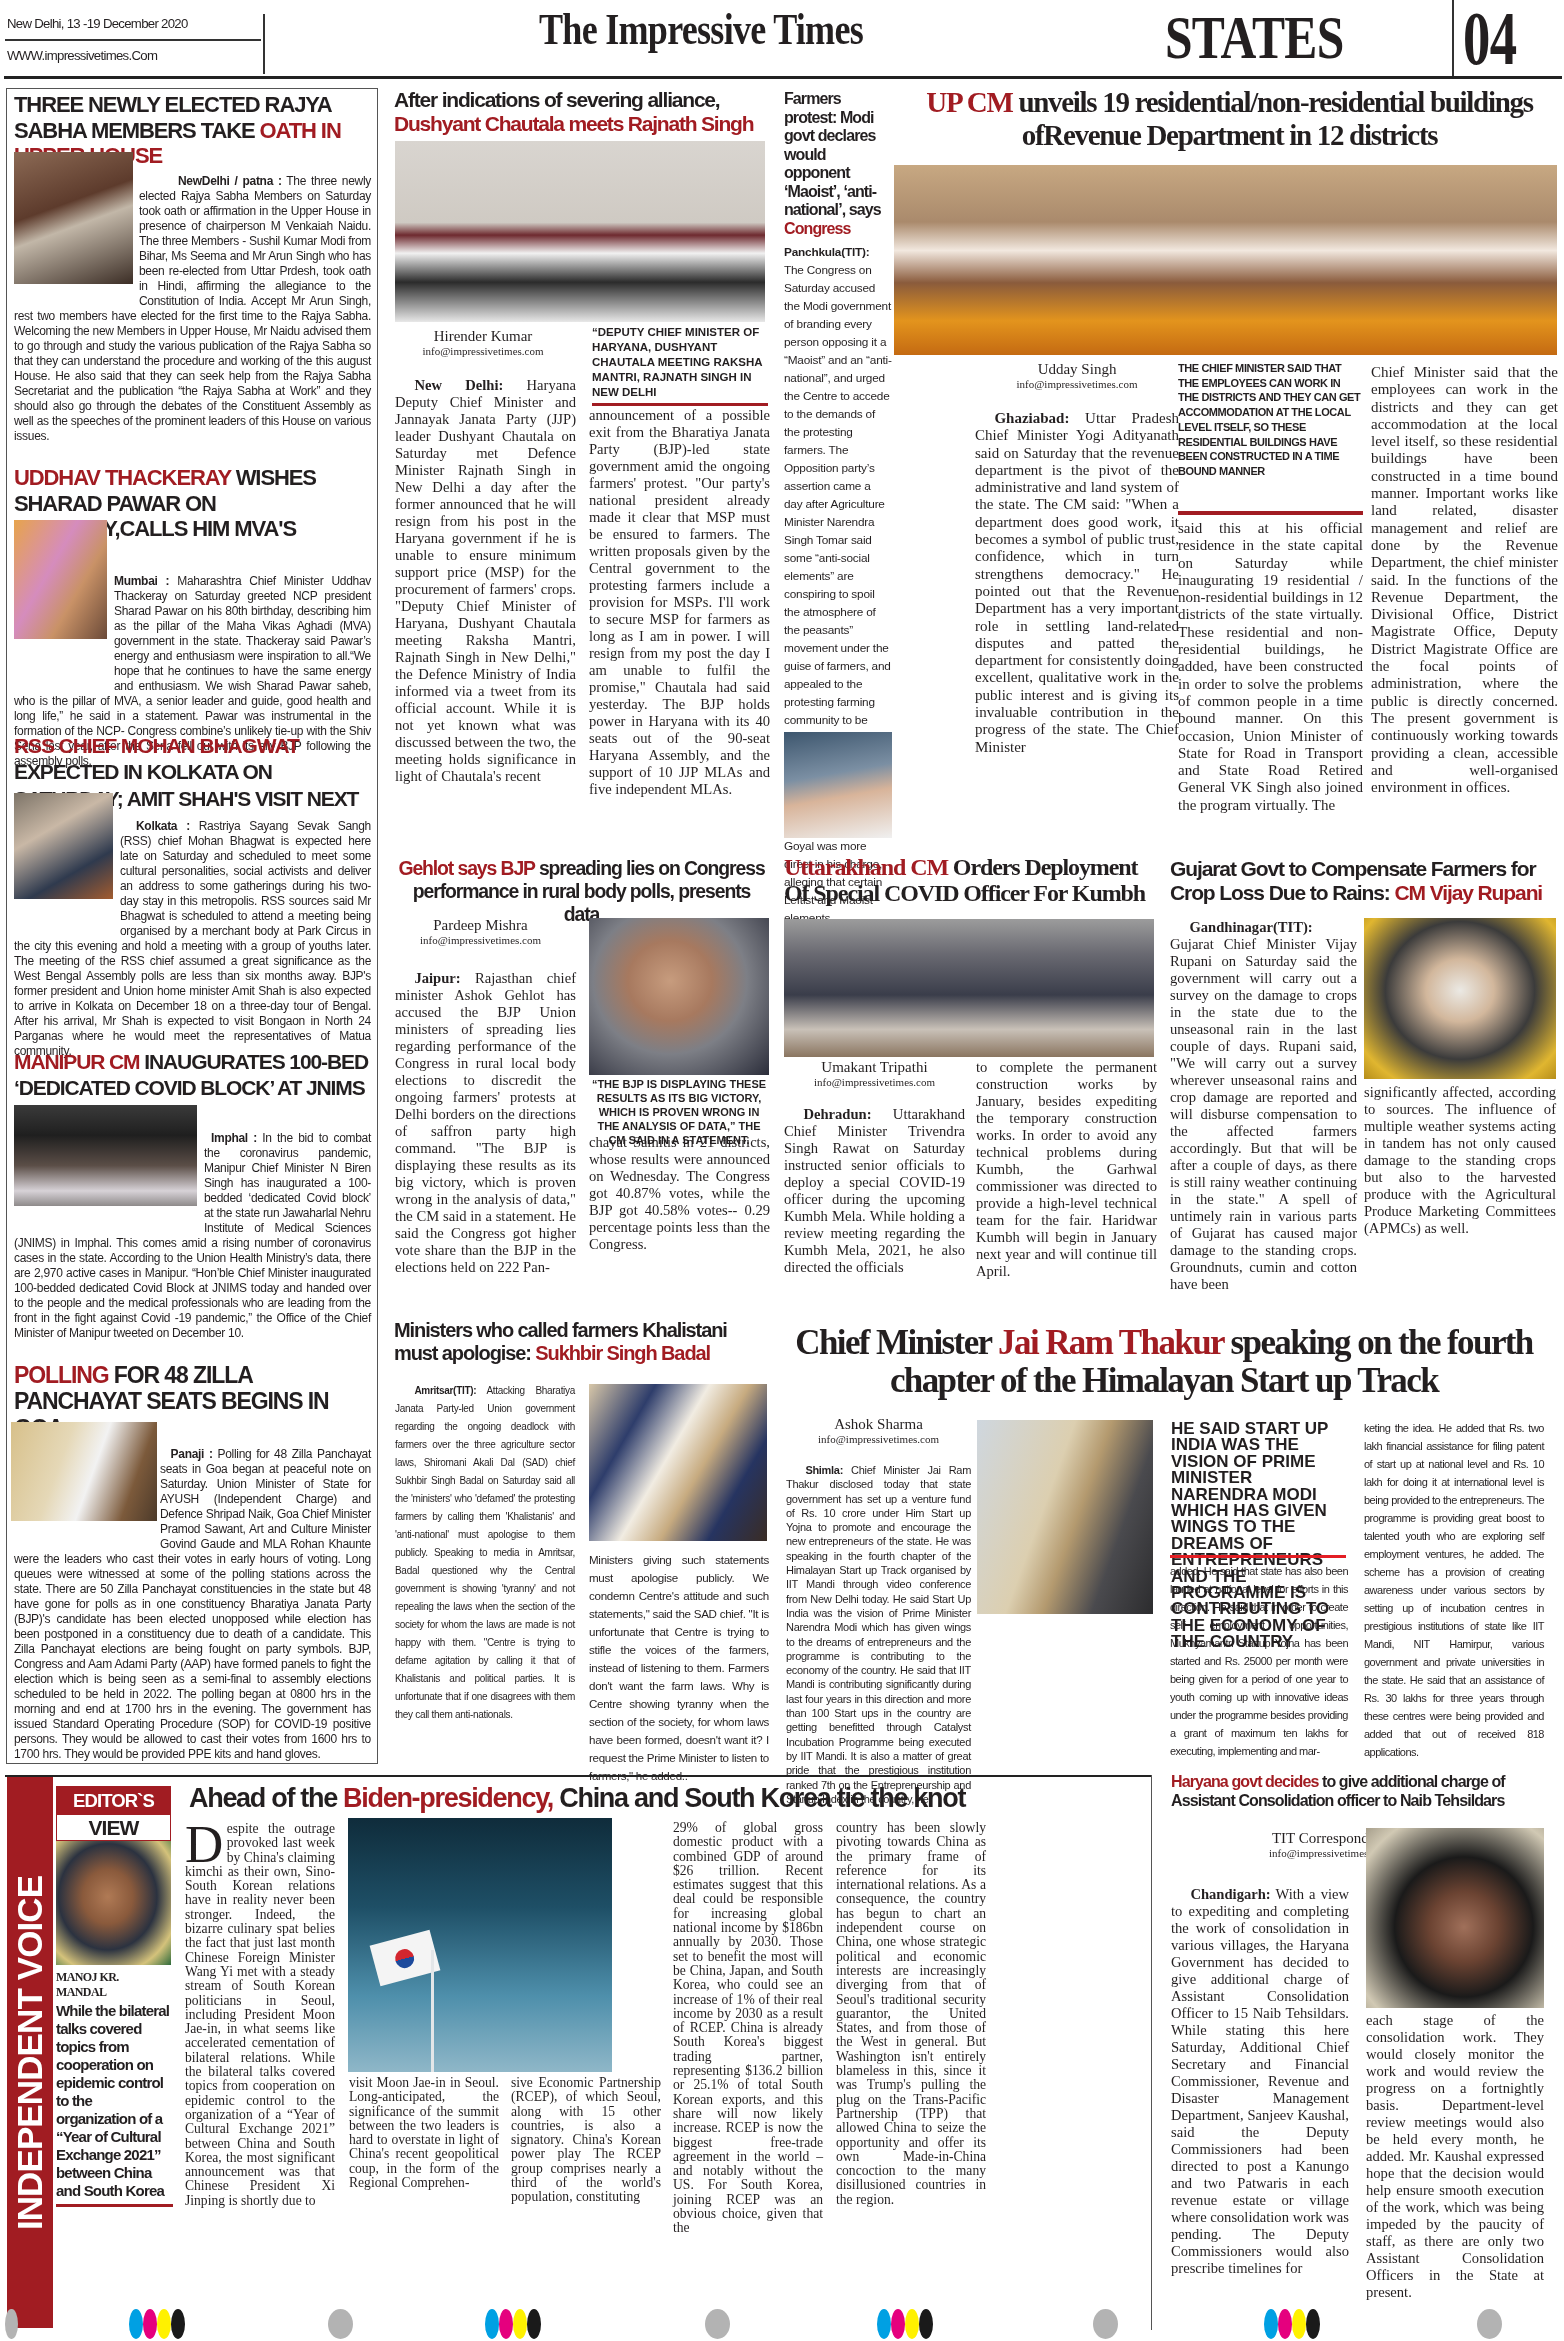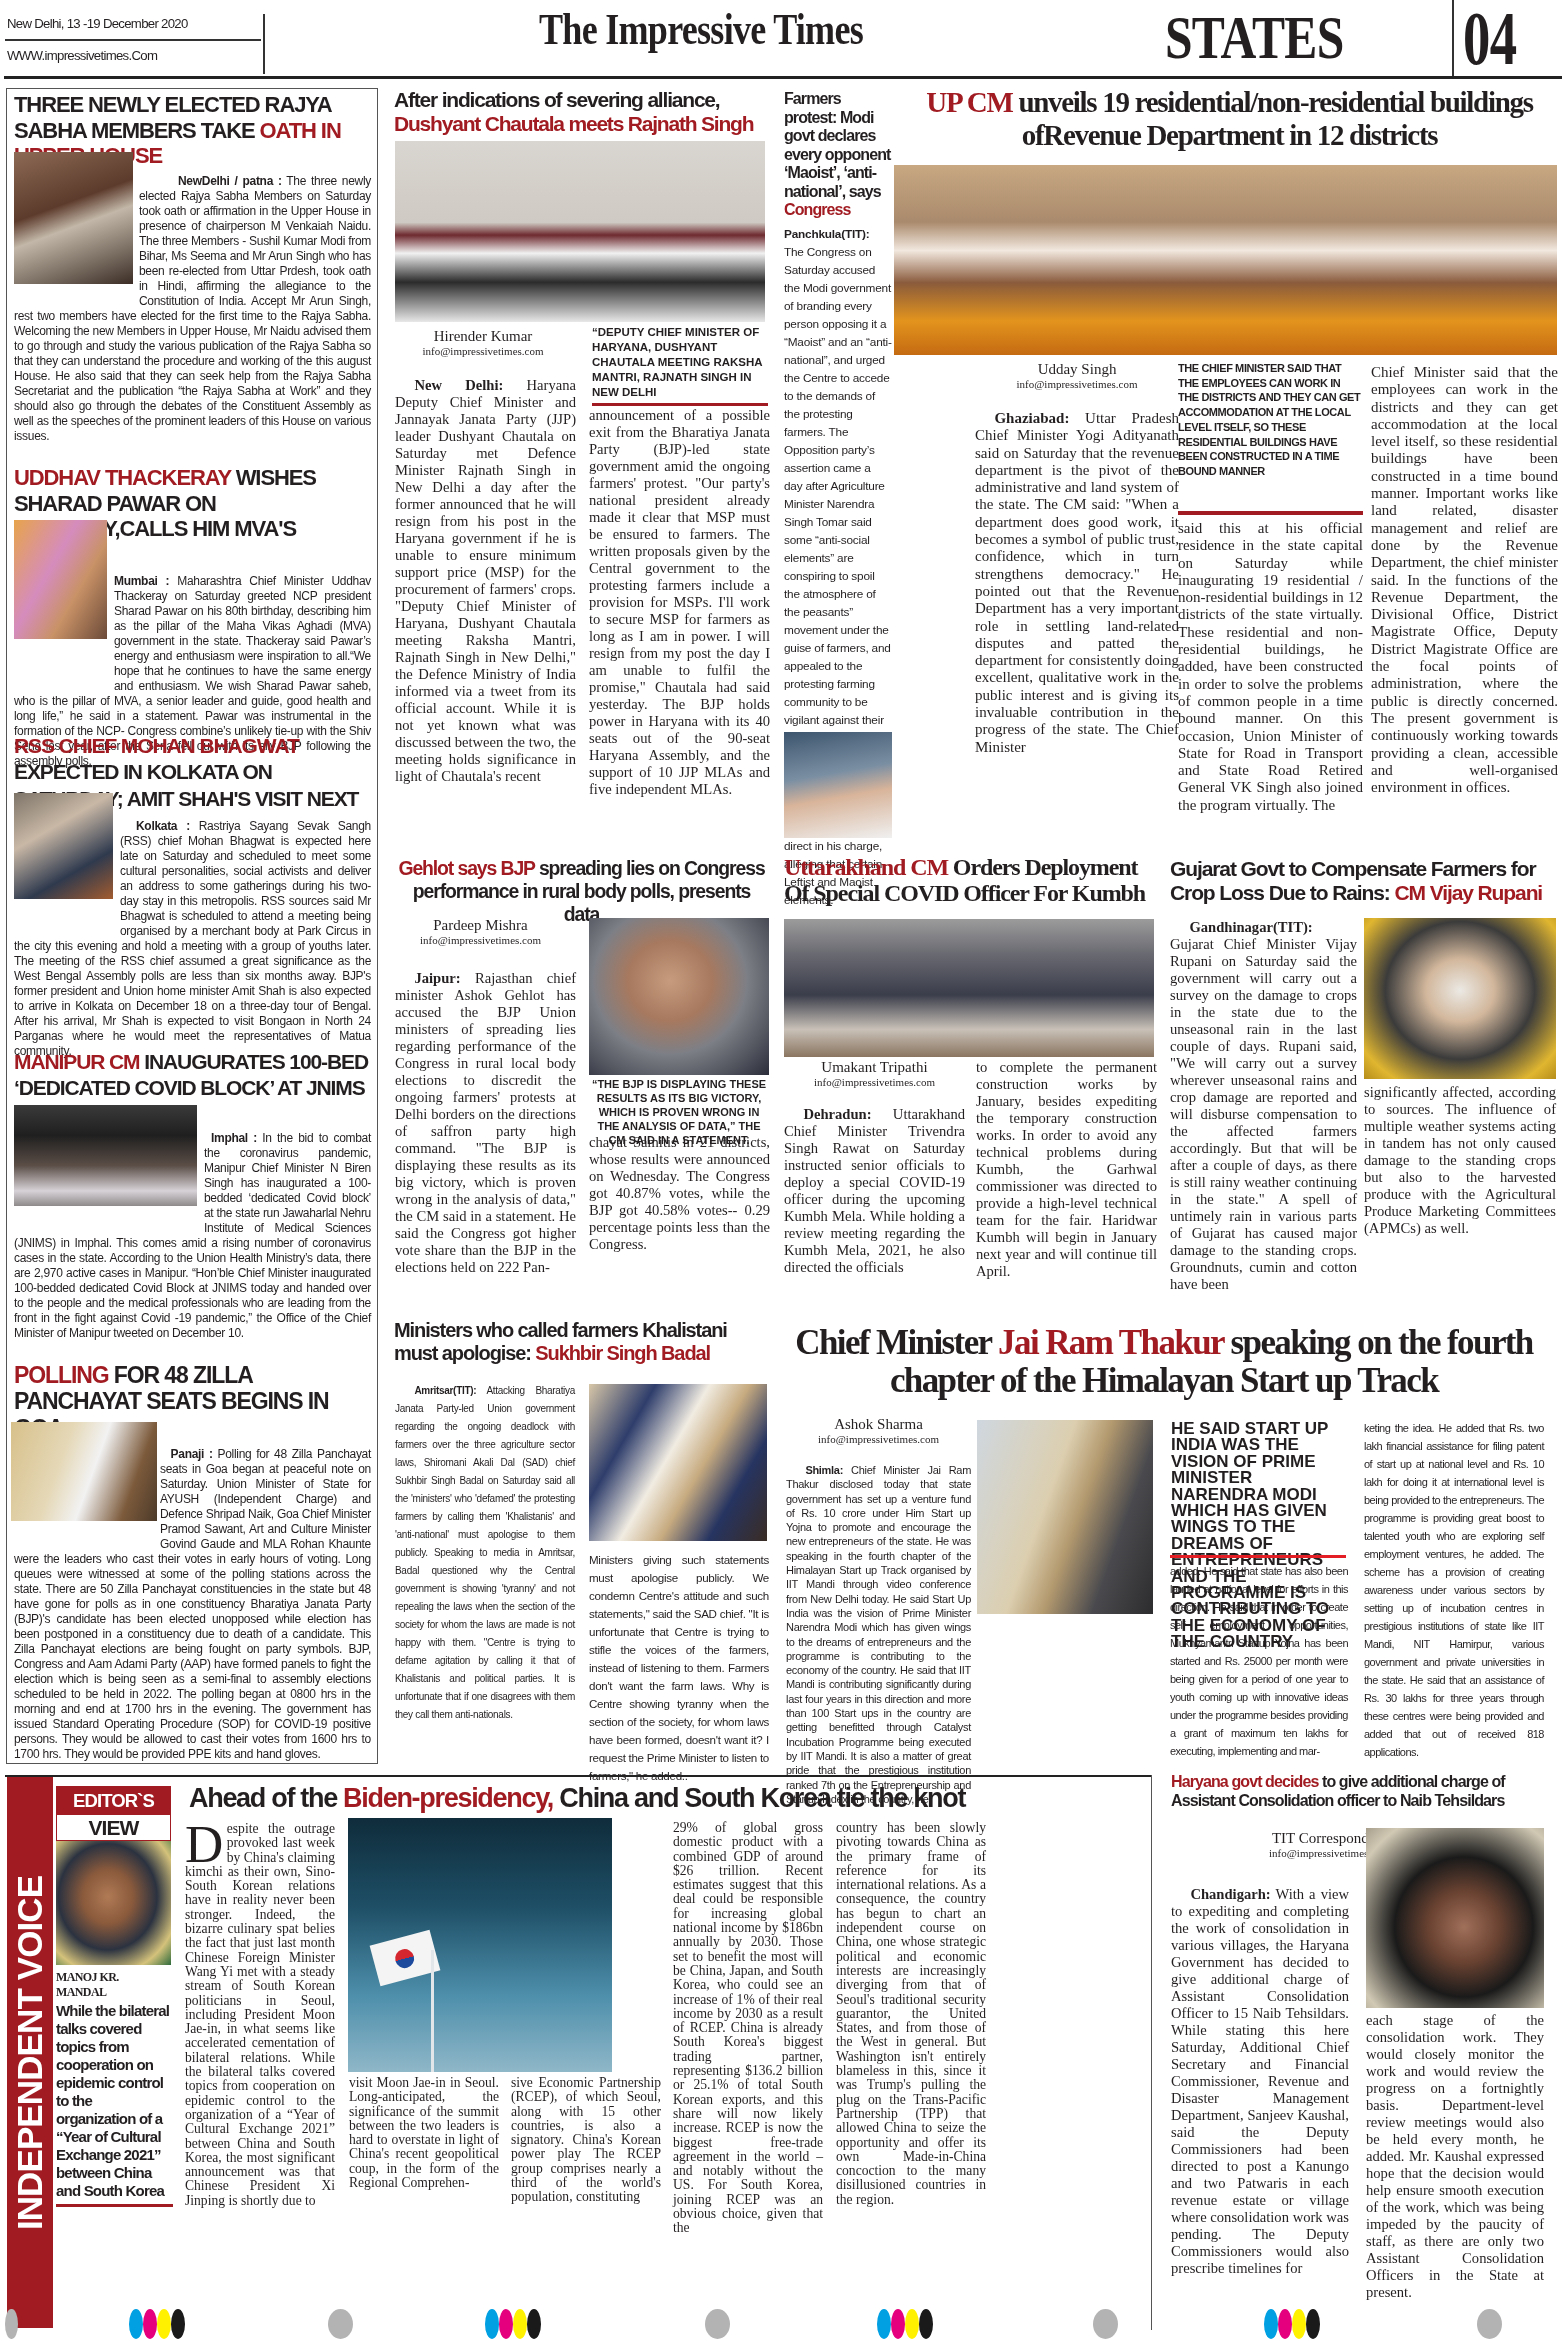--- a/index.html
+++ b/index.html
@@ -108,21 +108,21 @@
 </div>
 <div class="pull abs" style="left:592px;top:325px;width:176px;font-size:11.5px;line-height:15px;">“DEPUTY CHIEF MINISTER OF HARYANA, DUSHYANT CHAUTALA MEETING RAKSHA MANTRI, RAJNATH SINGH IN NEW DELHI</div>
 <div class="abs" style="left:592px;top:403px;width:176px;height:2.6px;background:#a11c22"></div>
 <div class="body-r abs" style="left:395px;top:377px;width:181px;">
   <span class="dateline" style="padding-left:19.4px">New Delhi:</span><span> Haryana Deputy Chief Minister and Jannayak Janata Party (JJP) leader Dushyant Chautala on Saturday met Defence Minister Rajnath Singh in New Delhi a day after the former announced that he will resign from his post in the Haryana government if he is unable to ensure minimum support price (MSP) for the procurement of farmers' crops. "Deputy Chief Minister of Haryana, Dushyant Chautala meeting Raksha Mantri, Rajnath Singh in New Delhi," the Defence Ministry of India informed via a tweet from its official account. While it is not yet known what was discussed between the two, the meeting holds significance in light of Chautala's recent</span>
 </div>
 <div class="body-r abs" style="left:589px;top:407px;width:181px;">announcement of a possible exit from the Bharatiya Janata Party (BJP)-led state government amid the ongoing farmers' protest. "Our party's national president already made it clear that MSP must be ensured to farmers. The written proposals given by the Central government to the protesting farmers include a provision for MSPs. I'll work to secure MSP for farmers as long as I am in power. I will resign from my post the day I am unable to fulfil the promise," Chautala had said yesterday. The BJP holds power in Haryana with its 40 seats out of the 90-seat Haryana Assembly, and the support of 10 JJP MLAs and five independent MLAs.</div>
 
 <div class="col" style="left:784px;top:90px;width:108px;">
   <div class="cond" style="font-size:16px;line-height:18.5px;letter-spacing:-0.9px;">
-    <span>Farmers protest: Modi govt declares every opponent ‘Maoist’, ‘anti-national’, says</span> <span class="red">Congress</span>
+    <span>Farmers protest: Modi govt declares would opponent ‘Maoist’, ‘anti-national’, says</span> <span class="red">Congress</span>
   </div>
   <div class="body-sn" style="margin-top:5.3px;font-size:11.8px;line-height:18px;text-align:left;">
     <span class="dateline">Panchkula(TIT):</span><span> The Congress on Saturday accused the Modi government of branding every person opposing it a “Maoist” and an “anti-national”, and urged the Centre to accede to the demands of the protesting farmers. The Opposition party’s assertion came a day after Agriculture Minister Narendra Singh Tomar said some “anti-social elements” are conspiring to spoil the atmosphere of the peasants” movement under the guise of farmers, and appealed to the protesting farming community to be vigilant against their platform being misused. Also, Food, Railway and Consumer Affairs Minister Piyush Goyal was more direct in his charge, alleging that certain Leftist and Maoist elements.</span>
   </div>
 </div>
 <div class="photo" style="left:784px;top:732px;width:108px;height:106px;background:linear-gradient(170deg,#3d566e 0%,#7b8fa3 40%,#d8b49a 60%,#f0f0f0 100%);"></div>
 
 <div class="col" style="left:899px;top:86px;width:661px;">
   <div class="serifhd" style="font-size:29px;line-height:33px;font-weight:bold;text-align:center;letter-spacing:-1.3px;">
     <span class="red">UP CM</span><span> unveils 19 residential/non-residential buildings ofRevenue Department in 12 districts</span>

